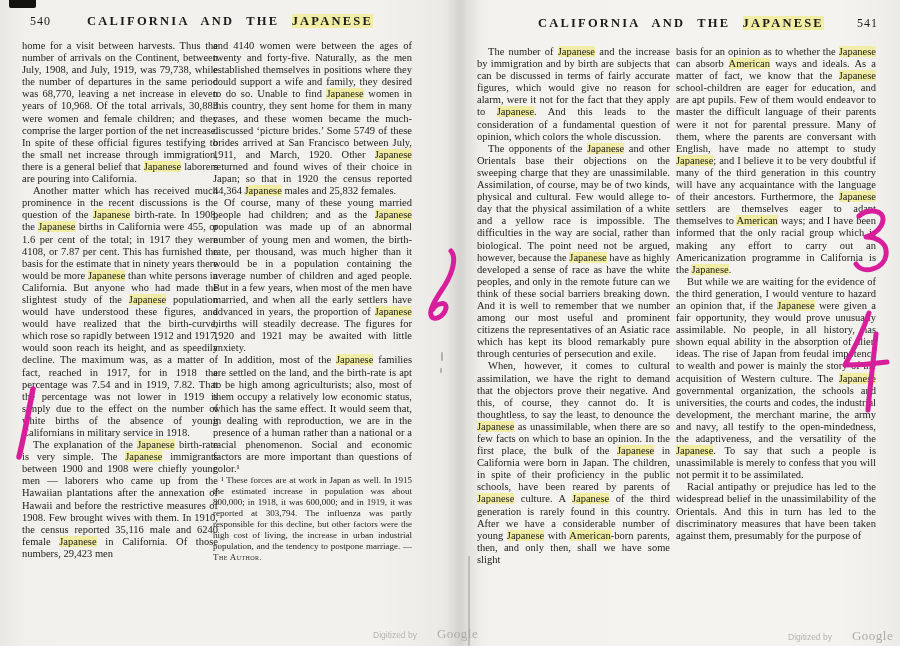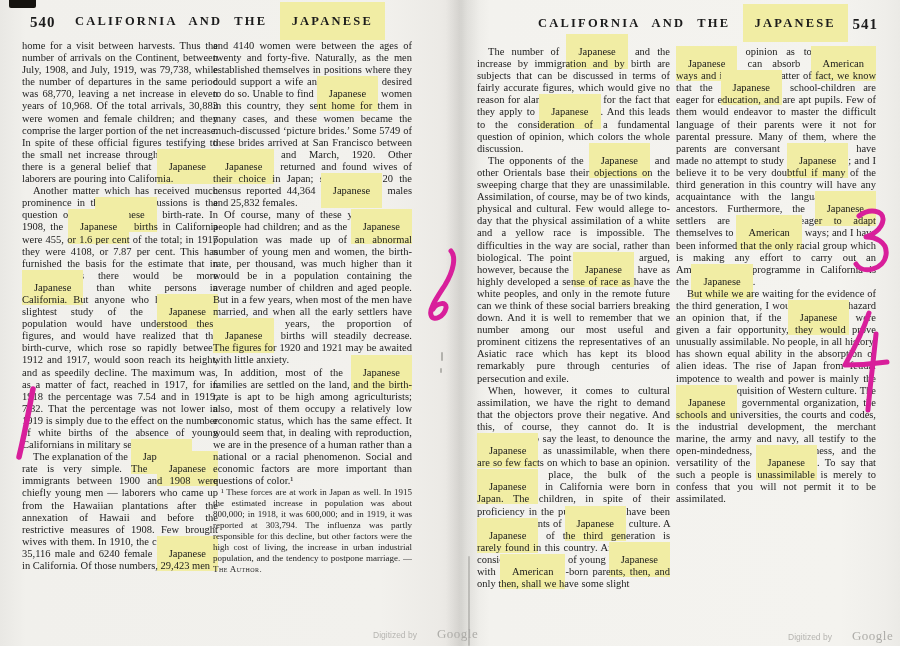--- a/index.html
+++ b/index.html
@@ -12,39 +12,39 @@
   .page{position:absolute;top:0;height:646px;}
   .page-left{left:0;width:460px;
     background:linear-gradient(90deg,#e9e8e4 0px,#f1f0ec 26px,#f2f1ed 380px,#eceae6 440px,#e4e2de 460px);}
   .page-right{left:460px;width:440px;
     background:linear-gradient(90deg,#e6e5e1 0px,#f3f2ee 30px,#f4f3ef 380px,#efeeea 425px,#ebeae6 440px);}
   .gutter-shadow{position:absolute;left:446px;top:0;width:34px;height:646px;
     background:linear-gradient(90deg,rgba(0,0,0,0) 0%,rgba(55,55,50,0.10) 45%,rgba(55,55,50,0.05) 62%,rgba(0,0,0,0) 100%);}
   .corner-artifact{position:absolute;left:9px;top:0;width:27px;height:8px;background:#15130f;border-radius:0 0 2px 2px;}
   .crease-line{position:absolute;left:468px;top:556px;width:2px;height:90px;background:rgba(95,95,88,.28);border-radius:2px;}
 
-  .pagenum{position:absolute;top:14px;font-weight:bold;font-size:15px;letter-spacing:1px;}
+  .pagenum{position:absolute;top:14px;font-weight:normal;font-size:12px;letter-spacing:1px;}
   .pagenum-left{left:30px;}
   .pagenum-right{right:22px;top:16px;}
   .running-title{position:absolute;top:14px;text-align:center;font-weight:bold;
     font-size:12.5px;letter-spacing:2.2px;word-spacing:7px;white-space:nowrap;}
   .running-title-left{left:70px;right:70px;}
   .running-title-right{left:78px;right:100px;top:16px;}
 
   .col{position:absolute;text-align:justify;font-size:10.5px;line-height:12.1px;}
   .page-left .col{top:40px;}
   .page-right .col{top:46px;}
   .col-1-left{left:22px;width:196px;}
   .col-2-left{left:213px;width:199px;}
   .col-1-right{left:17px;width:193px;}
   .col-2-right{left:216px;width:200px;}
   .col p{margin:0;text-indent:11px;}
   .col p.cont{text-indent:0;}
 
-  mark{background:var(--hl,#f1eda4);color:inherit;padding:12px;}
+  mark{background:var(--hl,#f1eda4);color:inherit;padding:0;}
 
   .footnote{font-size:9px;line-height:11px;text-align:justify;text-indent:8px;color:#242424;}
   .sc{font-variant:small-caps;letter-spacing:.4px;}
 
   .hand-mark{position:absolute;}
   .hand-mark path{fill:none;stroke:var(--ann,#d81f9b);stroke-linecap:round;stroke-linejoin:round;}
 
   .wm{position:absolute;font-family:"Liberation Sans",sans-serif;font-size:8.5px;color:#b6b5b1;white-space:nowrap;}
   .wm .brand{font-family:"Liberation Serif",serif;font-size:13px;color:#adaca8;letter-spacing:.5px;margin-left:20px;}
   .wm-left{left:373px;top:626px;}
@@ -81,20 +81,21 @@
 
     <div class="col col-1-right">
       <p>The number of <mark>Japanese</mark> and the increase by immigration and by birth are subjects that can be discussed in terms of fairly accurate figures, which would give no reason for alarm, were it not for the fact that they apply to <mark>Japanese</mark>. And this leads to the consideration of a fundamental question of opinion, which colors the whole discussion.</p>
       <p>The opponents of the <mark>Japanese</mark> and other Orientals base their objections on the sweeping charge that they are unassimilable. Assimilation, of course, may be of two kinds, physical and cultural. Few would allege to-day that the physical assimilation of a white and a yellow race is impossible. The difficulties in the way are social, rather than biological. The point need not be argued, however, because the <mark>Japanese</mark> have as highly developed a sense of race as have the white peoples, and only in the remote future can we think of these social barriers breaking down. And it is well to remember that we number among our most useful and prominent citizens the representatives of an Asiatic race which has kept its blood remarkably pure through centuries of persecution and exile.</p>
       <p>When, however, it comes to cultural assimilation, we have the right to demand that the objectors prove their negative. And this, of course, they cannot do. It is thoughtless, to say the least, to denounce the <mark>Japanese</mark> as unassimilable, when there are so few facts on which to base an opinion. In the first place, the bulk of the <mark>Japanese</mark> in California were born in Japan. The children, in spite of their proficiency in the public schools, have been reared by parents of <mark>Japanese</mark> culture. A <mark>Japanese</mark> of the third generation is rarely found in this country. After we have a considerable number of young <mark>Japanese</mark> with <mark>American</mark>-born parents, then, and only then, shall we have some slight</p>
     </div>
 
     <div class="col col-2-right">
       <p class="cont">basis for an opinion as to whether the <mark>Japanese</mark> can absorb <mark>American</mark> ways and ideals. As a matter of fact, we know that the <mark>Japanese</mark> school-children are eager for education, and are apt pupils. Few of them would endeavor to master the difficult language of their parents were it not for parental pressure. Many of them, where the parents are conversant with English, have made no attempt to study <mark>Japanese</mark>; and I believe it to be very doubtful if many of the third generation in this country will have any acquaintance with the language of their ancestors. Furthermore, the <mark>Japanese</mark> settlers are themselves eager to adapt themselves to <mark>American</mark> ways; and I have been informed that the only racial group which is making any effort to carry out an Americanization programme in California is the <mark>Japanese</mark>.</p>
       <p>But while we are waiting for the evidence of the third generation, I would venture to hazard an opinion that, if the <mark>Japanese</mark> were given a fair opportunity, they would prove unusually assimilable. No people, in all history, has shown equal ability in the absorption of alien ideas. The rise of Japan from feudal impotence to wealth and power is mainly the story of the acquisition of Western culture. The <mark>Japanese</mark> governmental organization, the schools and universities, the courts and codes, the industrial development, the merchant marine, the army and navy, all testify to the open-mindedness, the adaptiveness, and the versatility of the <mark>Japanese</mark>. To say that such a people is unassimilable is merely to confess that you will not permit it to be assimilated.</p>
+      <p>Racial antipathy or prejudice has led to the widespread belief in the unassimilability of the Orientals. And this in turn has led to the discriminatory measures that have been taken against them, presumably for the purpose of</p>
     </div>
   </div>
 
   <div class="gutter-shadow"></div>
   <div class="crease-line"></div>
   <div class="corner-artifact"></div>
   <div class="gutter-speck" style="left:441px;top:352px;width:2px;height:9px;"></div>
   <div class="gutter-speck" style="left:440px;top:368px;width:2px;height:5px;"></div>
 
   <svg class="hand-mark" style="left:13px;top:384px;" width="26" height="78" viewBox="0 0 26 78" aria-label="1">

